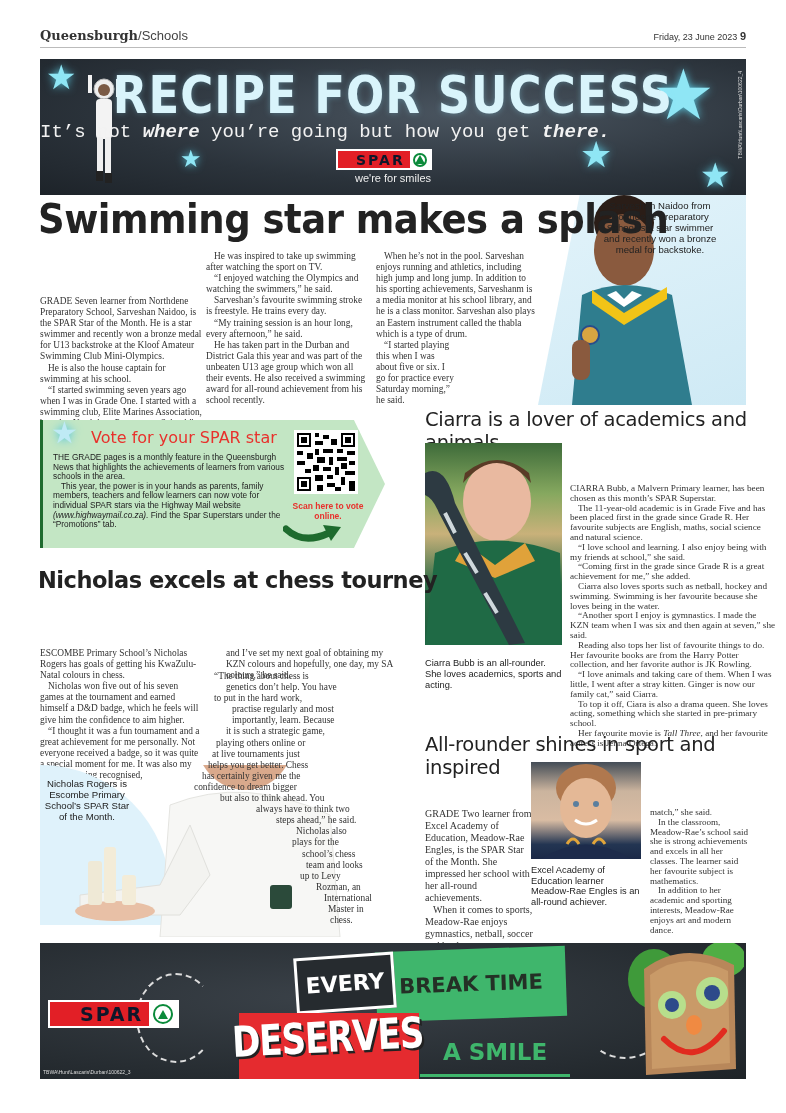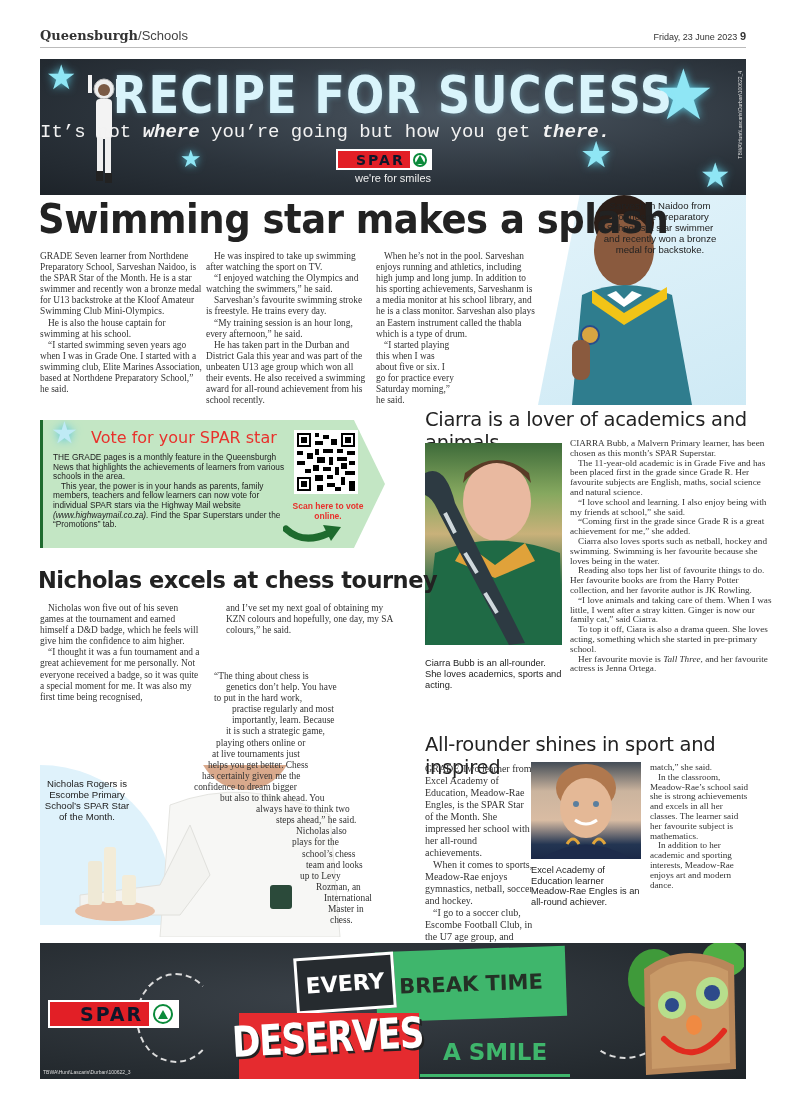--- a/index.html
+++ b/index.html
@@ -35,21 +35,21 @@
   .tb-credit { position: absolute; right: 3px; top: 12px; writing-mode: vertical-rl; transform: rotate(180deg);
     font-family: "Liberation Sans", sans-serif; font-size: 5px; color: #ddd; }
   .star { position: absolute; color: #8fe6f5; text-shadow: 0 0 8px #59c8e0; line-height: 1; }
   .astronaut { position: absolute; left: 48px; top: 12px; width: 32px; height: 112px; }
 
   
   .swim-head { left: 38px; top: 196px; font-family: "DejaVu Sans", sans-serif; font-weight: bold;
     font-size: 37px; color: #222; letter-spacing: -0.5px; transform: scaleY(1.08); transform-origin: left top; }
   .body-text { font-size: 9.4px; line-height: 11.1px; color: #333; }
   .body-text p { text-indent: 8px; }
-  .body-text p.first { text-indent: 0; }
+  .body-text p.first { text-indent: 0; margin-top: 45px; }
   .swim-col1 { left: 40px; top: 251px; width: 162px; }
   .swim-col2 { left: 206px; top: 251px; width: 160px; }
   .swim-col3 { left: 376px; top: 251px; width: 160px; }
   .swim-photo { left: 500px; top: 195px; width: 246px; height: 210px; overflow: hidden; }
   .swim-photo .bg { position: absolute; left: 38px; top: 0; width: 208px; height: 210px;
     background: linear-gradient(160deg, #e2f3fa, #cfeaf5); clip-path: polygon(20% 0, 100% 0, 100% 100%, 0 100%); }
   .swim-photo .boy { position: absolute; left: 72px; top: 0; width: 120px; height: 210px; }
   .swim-caption { left: 600px; top: 200px; width: 120px; text-align: center;
     font-family: "Liberation Sans", sans-serif; font-size: 9.6px; line-height: 11px; color: #222; }
 
@@ -231,28 +231,30 @@
     <path d="M20 70 L30 90 M40 110 L52 130 M60 150 L72 170" stroke="#cfd8dc" stroke-width="4"></path>
   </svg>
 </div>
 <div class="abs ciarra-caption">Ciarra Bubb is an all-rounder. She loves academics, sports and acting.</div>
 <div class="abs body-text ciarra-text">
   <p class="first">CIARRA Bubb, a Malvern Primary learner, has been chosen as this month’s SPAR Superstar.</p>
   <p>The 11-year-old academic is in Grade Five and has been placed first in the grade since Grade R. Her favourite subjects are English, maths, social science and natural science.</p>
   <p>“I love school and learning. I also enjoy being with my friends at school,” she said.</p>
   <p>“Coming first in the grade since Grade R is a great achievement for me,” she added.</p>
   <p>Ciarra also loves sports such as netball, hockey and swimming. Swimming is her favourite because she loves being in the water.</p>
+  <p>“Another sport I enjoy is gymnastics. I made the KZN team when I was six and then again at seven,” she said.</p>
   <p>Reading also tops her list of favourite things to do. Her favourite books are from the Harry Potter collection, and her favorite author is JK Rowling.</p>
   <p>“I love animals and taking care of them. When I was little, I went after a stray kitten. Ginger is now our family cat,” said Ciarra.</p>
   <p>To top it off, Ciara is also a drama queen. She loves acting, something which she started in pre-primary school.</p>
   <p><span>Her favourite movie is </span><i>Tall Three</i><span>, and her favourite actress is Jenna Ortega.</span></p>
 </div>
 
 <div class="abs nich-head">Nicholas excels at chess tourney</div>
 <div class="abs body-text nich-col1">
+  <p class="first">ESCOMBE Primary School’s Nicholas Rogers has goals of getting his KwaZulu-Natal colours in chess.</p>
   <p>Nicholas won five out of his seven games at the tournament and earned himself a D&amp;D badge, which he feels will give him the confidence to aim higher.</p>
   <p>“I thought it was a fun tournament and a great achievement for me personally. Not everyone received a badge, so it was quite a special moment for me. It was also my first time being recognised,</p>
 </div>
 <div class="abs body-text nich-col2">
   <p class="first">and I’ve set my next goal of obtaining my KZN colours and hopefully, one day, my SA colours,” he said.</p>
 </div>
 
 <div class="abs nich-photo">
   <div class="nich-bubble"></div>
   <svg width="330" height="172" viewBox="0 0 330 172" style="position:absolute;left:0;top:0;">

